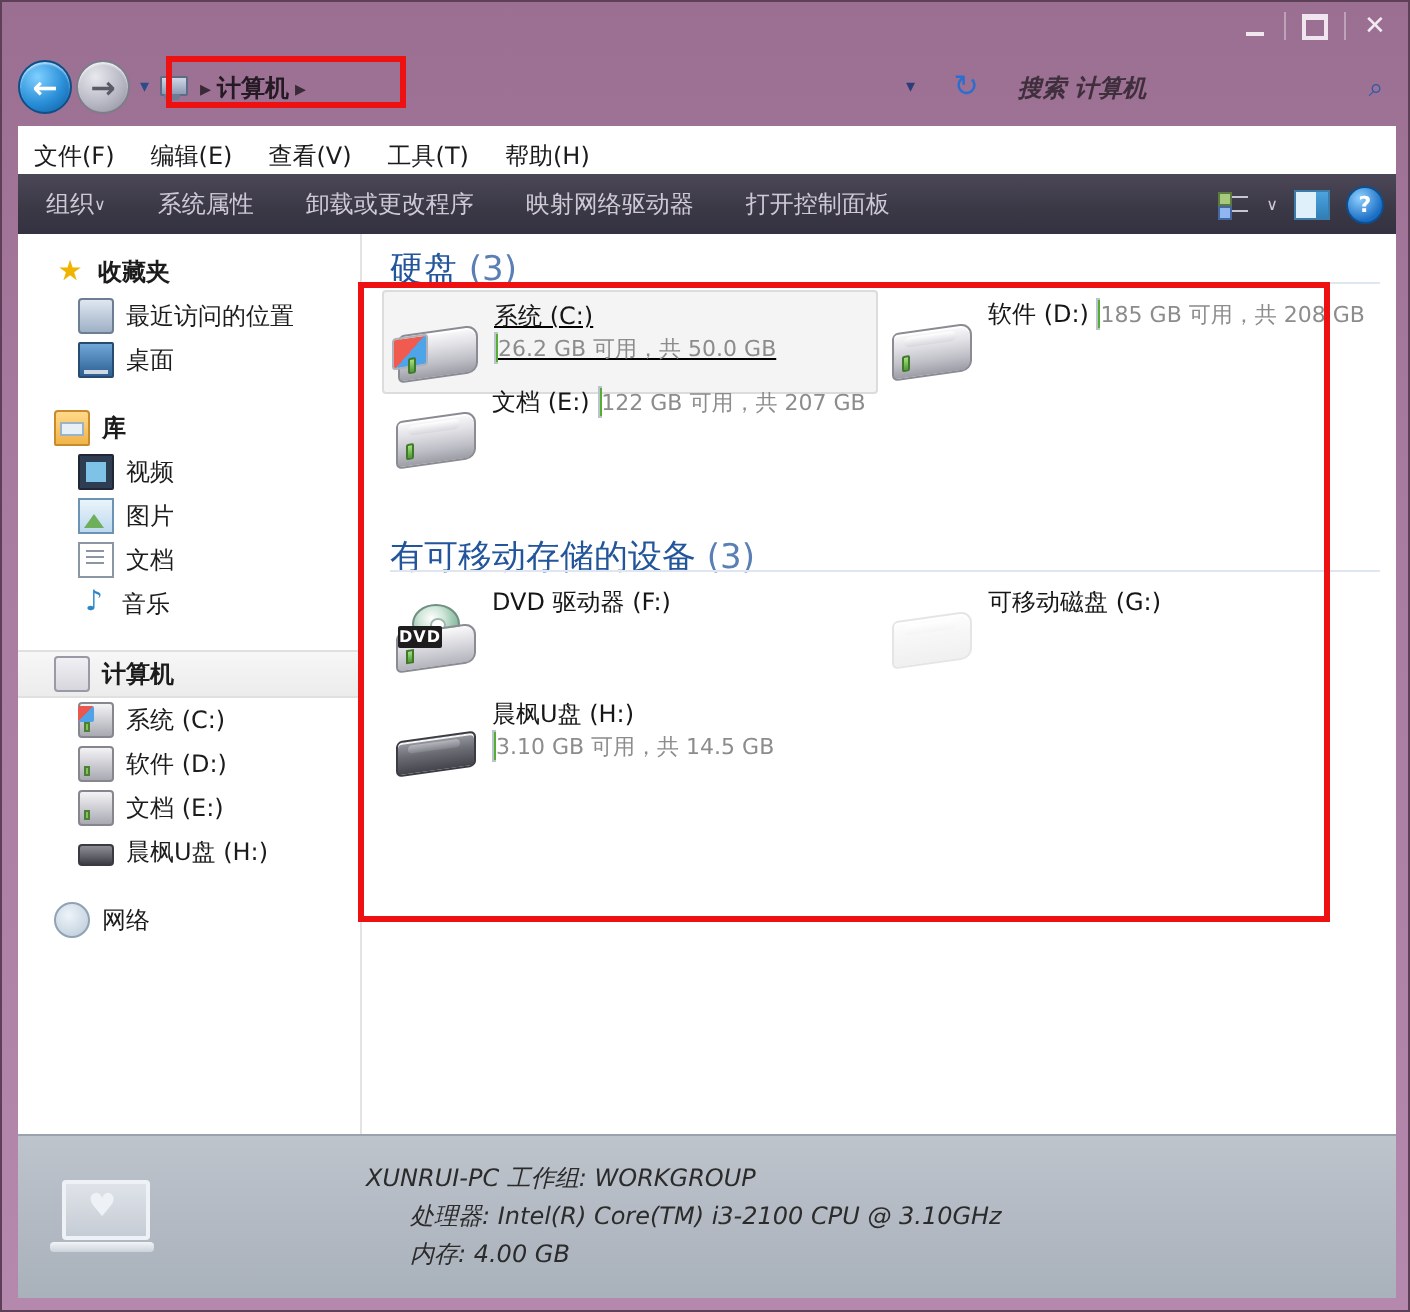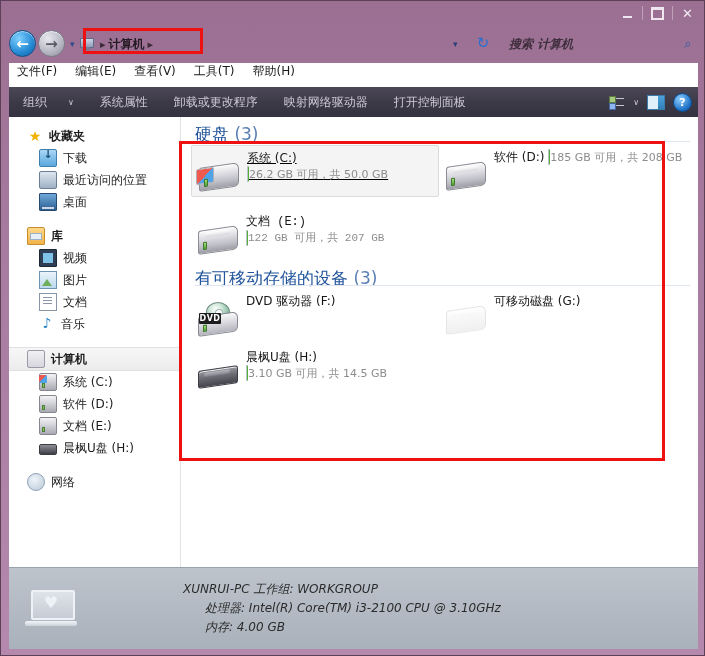--- a/index.html
+++ b/index.html
@@ -88,35 +88,35 @@
     display:flex;align-items:center;
   }
   .searchph{
     flex:1;color:#3f2f3d;font-style:italic;font-weight:bold;font-size:12px;padding-left:8px;
   }
   .searchicon{width:22px;color:#2f5aa8;font-size:13px;text-align:center;}
 
   
   .menubar{
     position:absolute;left:8px;top:62px;width:689px;height:24px;
-    background:#ffffff;display:flex;align-items:flex-start;padding-left:8px;
+    background:#ffffff;display:flex;align-items:flex-end;padding-left:8px;
     box-sizing:border-box;
   }
   .menubar .mi{
     color:#1b1b1b;font-size:12px;margin-right:18px;white-space:nowrap;
   }
 
   
   .toolbar{
     position:absolute;left:8px;top:86px;width:689px;height:30px;
     background:linear-gradient(180deg,#4b4757 0%,#3c3947 55%,#343140 100%);
     display:flex;align-items:center;padding-left:14px;box-sizing:border-box;
   }
   .toolbar .tb{
-    color:#cfc9d6;font-size:12px;margin-right:26px;white-space:nowrap;display:flex;align-items:center;gap:21px;
+    color:#cfc9d6;font-size:12px;margin-right:26px;white-space:nowrap;display:flex;align-items:center;gap:0;
   }
   .caret{font-size:8px;color:#cfc9d6;}
   .tbright{position:absolute;right:6px;top:0;height:30px;display:flex;align-items:center;gap:8px;}
   .viewicon{
     width:16px;height:14px;position:relative;display:inline-block;
   }
   .viewicon i{position:absolute;display:block;}
   .viewicon .sq{width:5px;height:5px;background:#a7c97f;border:1px solid #5d7a3e;}
   .viewicon .sq2{width:5px;height:5px;background:#8fb6f0;border:1px solid #43679e;}
   .viewicon .ln{height:1px;width:8px;background:#c9c4d2;}
@@ -407,24 +407,20 @@
   </div>
 
   <div class="bodyarea">
 
     <div class="sidebar">
       <div class="navitem header">
         <span class="ico star">★</span>
         <span>收藏夹</span>
       </div>
       <div class="navitem child">
-        <span class="ico dl"></span>
-        <span>下载</span>
-      </div>
-      <div class="navitem child">
         <span class="ico recent"></span>
         <span>最近访问的位置</span>
       </div>
       <div class="navitem child">
         <span class="ico desktop"></span>
         <span>桌面</span>
       </div>
 
       <div class="navgap"></div>
 
@@ -503,21 +499,21 @@
         <span class="drivecon">
             <span class="hd"></span>
           </span>
         <span class="driveinfo">
           <span class="drivename">软件 (D:)</span>
           <span class="bar"><span class="fill" style="width:11%;"></span></span>
           <span class="drivesub">185 GB 可用，共 208 GB</span>
         </span>
       </div>
 
-      <div class="drive" style="left:10px;top:92px;font-family:Liberation Mono, monospace;">
+      <div class="drive" style="left:10px;top:72px;">
         <span class="drivecon">
             <span class="hd"></span>
           </span>
         <span class="driveinfo">
           <span class="drivename">文档 (E:)</span>
           <span class="bar"><span class="fill" style="width:41%;"></span></span>
           <span class="drivesub">122 GB 可用，共 207 GB</span>
         </span>
       </div>
 

